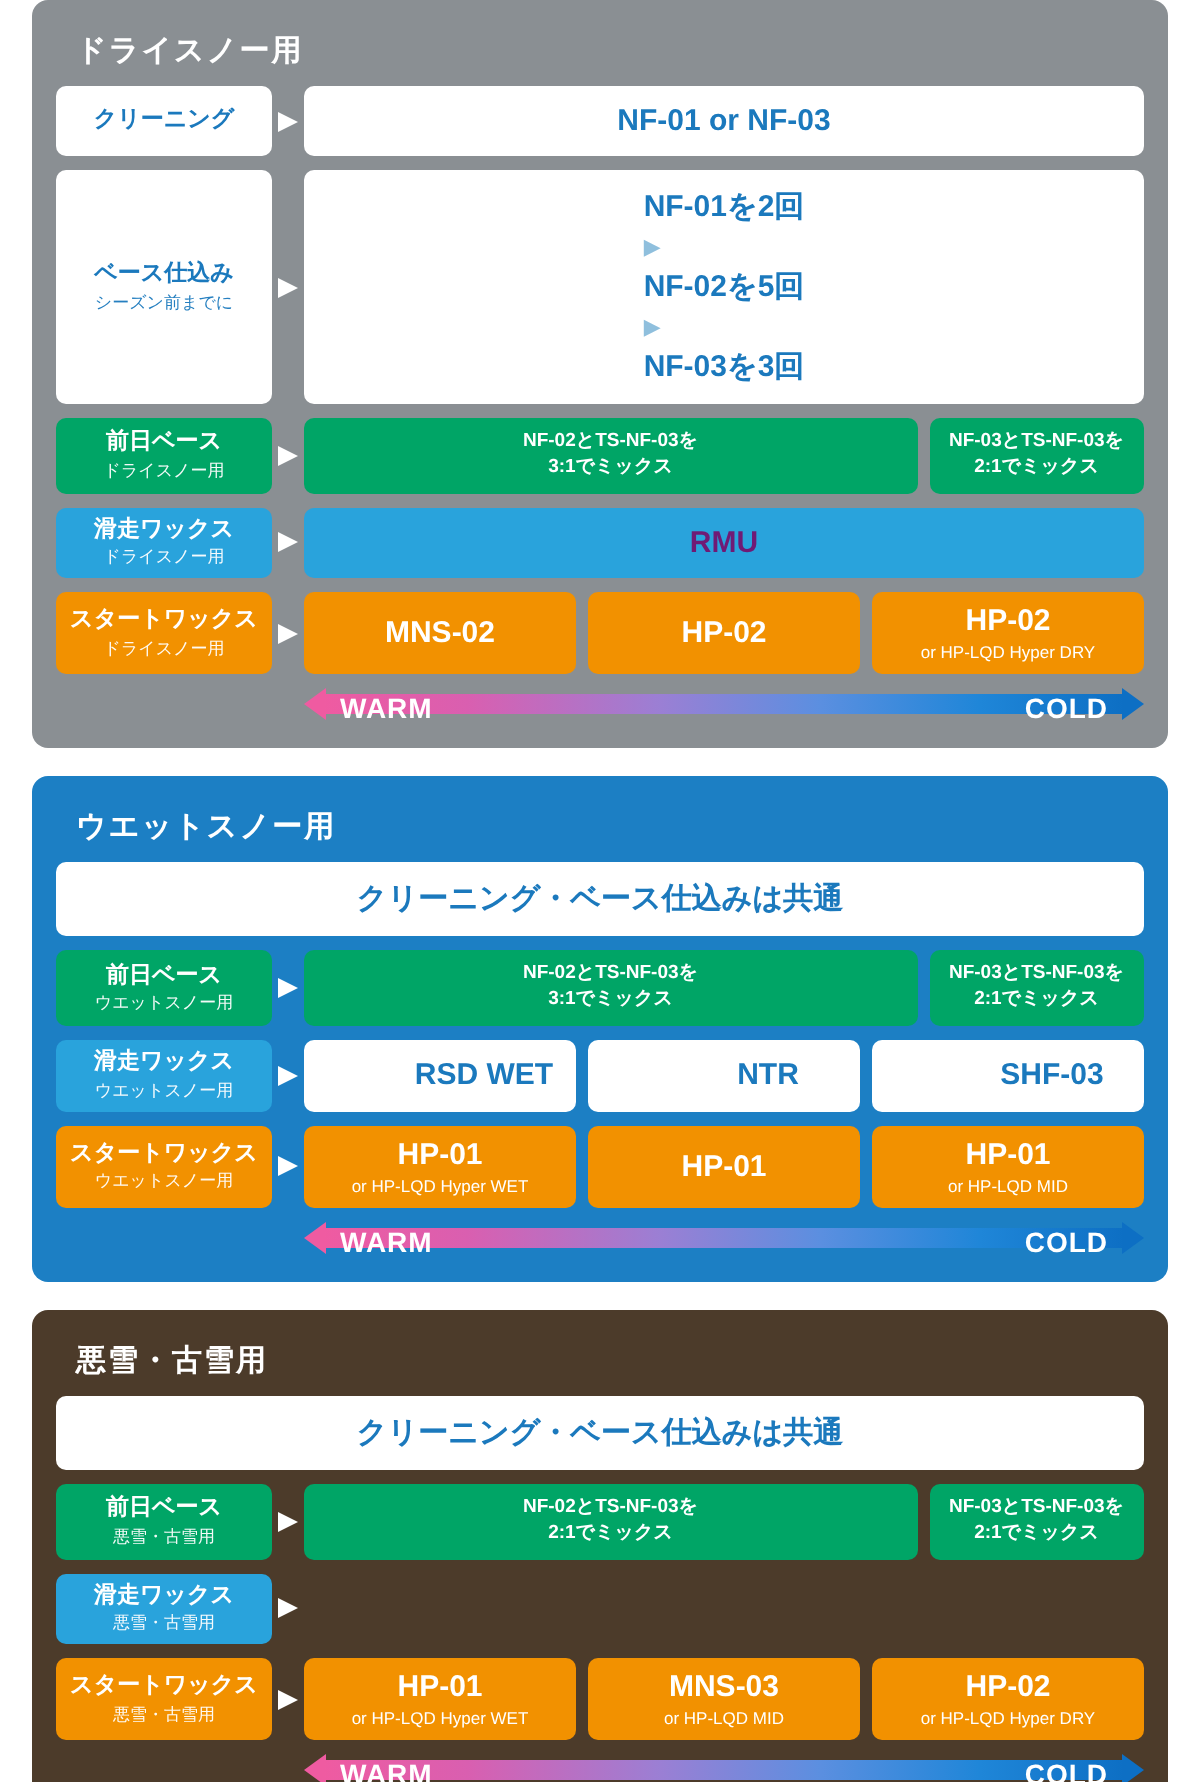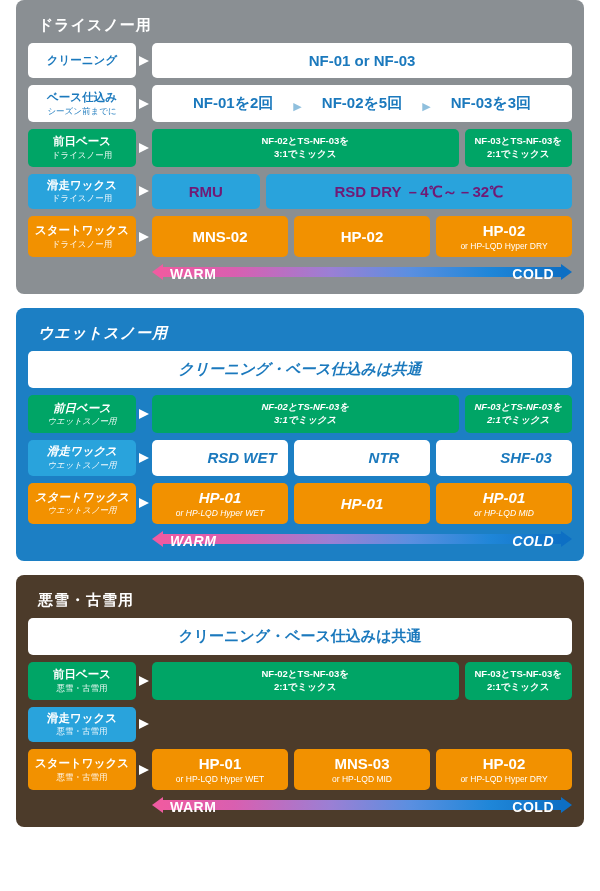--- a/index.html
+++ b/index.html
@@ -25,21 +25,21 @@
 
   
   .panel {
     position: relative;
     border-radius: 8px;
     box-sizing: border-box;
     padding: 10px 12px 14px 12px;
     margin-bottom: 14px;
   }
   .panel.dry   { background: #8a8f93; }
-  .panel.wet   { background: #1c7fc4; font-style: italic; }
+  .panel.wet   { background: #1c7fc4; }
   .panel.bad   { background: #4c3b2a; }
 
   .panel-title {
     font-size: 15px;
     font-weight: bold;
     letter-spacing: 1px;
     padding: 6px 0 8px 10px;
     color: #ffffff;
   }
 
@@ -124,21 +124,21 @@
     flex-direction: column;
     align-items: center;
     justify-content: center;
     text-align: center;
     padding: 9px 4px;
     min-height: 34px;
     box-sizing: border-box;
   }
   .wide-cell .m1 { font-size: 15px; font-weight: bold; }
 
-  .seq { display: flex; align-items: flex-end; justify-content: center; gap: 20px; }
+  .seq { display: flex; align-items: flex-start; justify-content: center; gap: 4px; flex-direction: column; }
   .seq .tri { color: #8fbfdd; font-size: 11px; }
 
   
   .temp-row {
     display: flex;
     align-items: center;
     margin-top: 4px;
   }
   .temp-spacer { width: 124px; flex: 0 0 124px; }
   .temp-bar {
@@ -249,23 +249,20 @@
         <div class="l2">ドライスノー用</div>
       </div>
       <div class="arrow-gap">
         <svg width="14" height="14" viewBox="0 0 14 14">
             <polygon points="2,2 12,7 2,12" fill="#ffffff"></polygon>
           </svg>
       </div>
       <div class="cells">
         <div class="cell c-blue f1">
           <div class="m1">RMU</div>
-        </div>
-        <div class="cell c-blue f3">
-          <div class="m1">RSD DRY －4℃～－32℃</div>
         </div>
       </div>
     </div>
 
     <div class="row">
       <div class="label-cell label-orange">
         <div class="l1">スタートワックス</div>
         <div class="l2">ドライスノー用</div>
       </div>
       <div class="arrow-gap">

